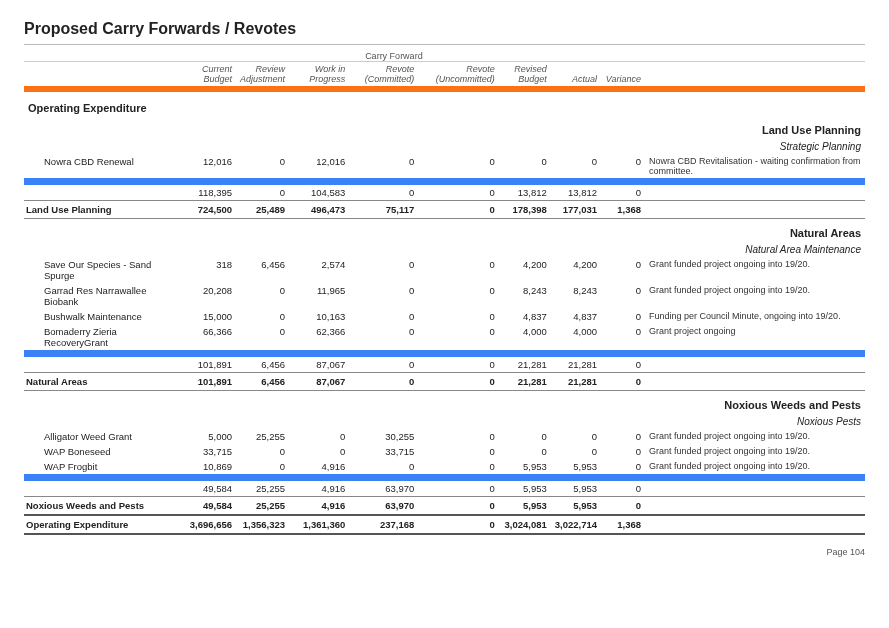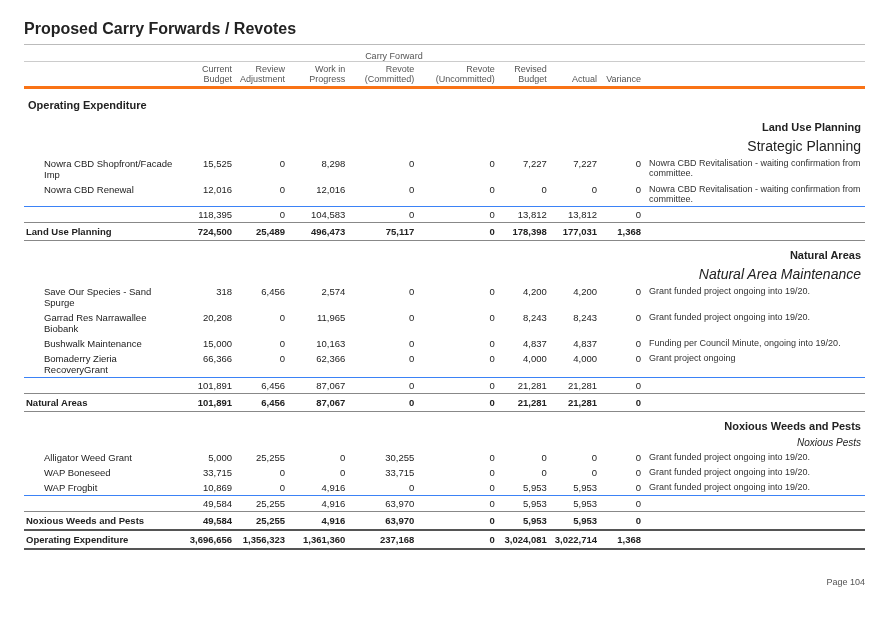--- a/index.html
+++ b/index.html
@@ -55,40 +55,41 @@
       text-align: left;
     }
     thead tr.carry-header th.carry-group {
       text-align: center;
       font-weight: normal;
       font-size: 9px;
       padding-bottom: 0;
     }
     thead tr.sub-header th {
       border-top: 1px solid #ccc;
-      border-bottom: 3px solid #f97316;
+      border-bottom: 6px solid #f97316;
+      font-style: italic;
     }
     td {
       padding: 2px 4px;
       text-align: right;
       vertical-align: top;
     }
     td.label-col {
       text-align: left;
       padding-left: 2px;
     }
     tr.section-header td {
       font-weight: bold;
       font-size: 11px;
       padding-top: 10px;
       padding-bottom: 2px;
       text-align: left;
     }
     tr.subtotal td {
-      border-top: 1px solid #3b82f6;
+      border-top: 7px solid #3b82f6;
       padding-top: 2px;
     }
     tr.total-row td {
       font-weight: bold;
       border-top: 1px solid #888;
       border-bottom: 1px solid #888;
       padding-top: 3px;
       padding-bottom: 3px;
     }
     tr.grand-total td {
@@ -101,21 +102,21 @@
     .notes-col {
       text-align: left;
       color: #333;
       font-size: 9px;
       max-width: 220px;
     }
     .page-footer {
       text-align: right;
       font-size: 9px;
       color: #555;
-      margin-top: 27px;
+      margin-top: 12px;
     }
     .col-group-label {
       text-align: center;
       font-size: 9px;
       color: #555;
       padding-bottom: 0;
     }
   </style>
 </head>
 <body>
@@ -151,33 +152,21 @@
     </tr>
   </thead>
   <tbody id="table-body">
   <tr class="section-header">
         <td colspan="10">Operating Expenditure</td>
       </tr>
       <tr>
         <td colspan="10" style="font-weight: bold; font-size: 11px; padding-top: 8px; padding-bottom: 2px;">    Land Use Planning</td>
       </tr>
       <tr>
-        <td colspan="10" style="font-size: 14px; padding-top: 3px; padding-left: 12px;">Strategic Planning</td>
-      </tr>
-      <tr>
-        <td class="label-col" style="padding-left: 20px;">Nowra CBD Shopfront/Facade Imp</td>
-        <td>15,525</td>
-        <td>0</td>
-        <td>8,298</td>
-        <td>0</td>
-        <td>0</td>
-        <td>7,227</td>
-        <td>7,227</td>
-        <td>0</td>
-        <td class="notes-col">Nowra CBD Revitalisation - waiting confirmation from committee.</td>
+        <td colspan="10" style="font-style: italic; font-size: 10px; padding-top: 3px; padding-left: 12px;">Strategic Planning</td>
       </tr>
       <tr>
         <td class="label-col" style="padding-left: 20px;">Nowra CBD Renewal</td>
         <td>12,016</td>
         <td>0</td>
         <td>12,016</td>
         <td>0</td>
         <td>0</td>
         <td>0</td>
         <td>0</td>
@@ -205,21 +194,21 @@
         <td>0</td>
         <td>178,398</td>
         <td>177,031</td>
         <td>1,368</td>
         <td></td>
       </tr>
       <tr>
         <td colspan="10" style="font-weight: bold; font-size: 11px; padding-top: 8px; padding-bottom: 2px;">    Natural Areas</td>
       </tr>
       <tr>
-        <td colspan="10" style="font-style: italic; font-size: 14px; padding-top: 3px; padding-left: 12px;">Natural Area Maintenance</td>
+        <td colspan="10" style="font-style: italic; font-size: 10px; padding-top: 3px; padding-left: 12px;">Natural Area Maintenance</td>
       </tr>
       <tr>
         <td class="label-col" style="padding-left: 20px;">Save Our Species - Sand Spurge</td>
         <td>318</td>
         <td>6,456</td>
         <td>2,574</td>
         <td>0</td>
         <td>0</td>
         <td>4,200</td>
         <td>4,200</td>

